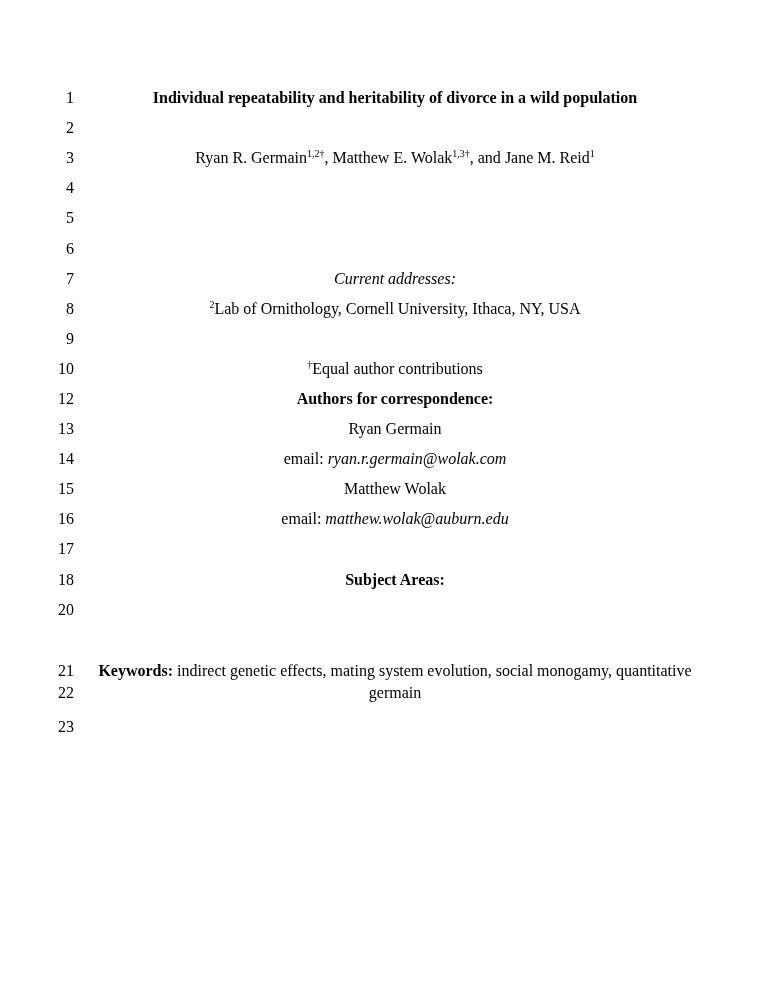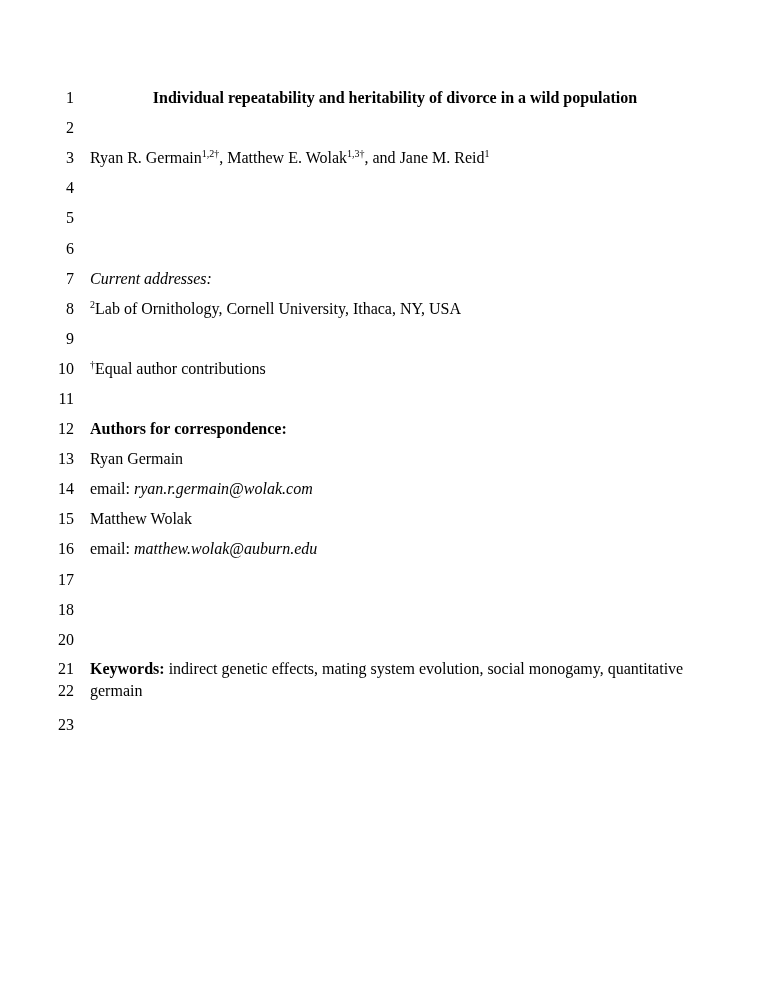--- a/index.html
+++ b/index.html
@@ -26,34 +26,36 @@
   }
   .num {
     flex: none;
     width: 34px;
     text-align: right;
     color: #000000;
   }
   .txt {
     margin-left: 16px;
     width: 610px;
+    text-align: center;
   }
   .title-line { font-weight: bold; text-align: center; font-family: Liberation Serif, serif; }
   .b { font-weight: bold; }
   .it { font-style: italic; }
   sup {
     font-size: 10px;
     line-height: 0;
     vertical-align: super;
   }
   
   .row-kw {
     height: 52px;
     align-items: flex-start;
     padding-top: 3px;
+    margin-top: 32px;
   }
   .row-kw .num div { line-height: 22.5px; }
   .row-kw .txt { line-height: 22.5px; }
 </style>
 </head>
 <body>
 
 <div class="page">
   <div class="doc">
 
@@ -98,24 +100,20 @@
 
     <div class="row">
       <div class="num">9</div>
     </div>
 
     <div class="row">
       <div class="num">10</div>
       <div class="txt"><sup>†</sup><span>Equal author contributions</span></div>
     </div>
 
-    <div class="row">
-      <div class="num">11</div>
-      <div class="txt"></div>
-    </div>
 
     <div class="row">
       <div class="num">12</div>
       <div class="txt b">Authors for correspondence:</div>
     </div>
 
     <div class="row">
       <div class="num">13</div>
       <div class="txt">Ryan Germain</div>
     </div>
@@ -135,20 +133,21 @@
       <div class="txt"><span>email: </span><span class="it">matthew.wolak@auburn.edu</span></div>
     </div>
 
     <div class="row">
       <div class="num">17</div>
       <div class="txt"></div>
     </div>
 
     <div class="row">
       <div class="num">18</div>
+      <div class="txt b">Subject Areas:</div>
     </div>
 
 
     <div class="row">
       <div class="num">20</div>
       <div class="txt"></div>
     </div>
 
     <div class="row row-kw">
       <div class="num">

